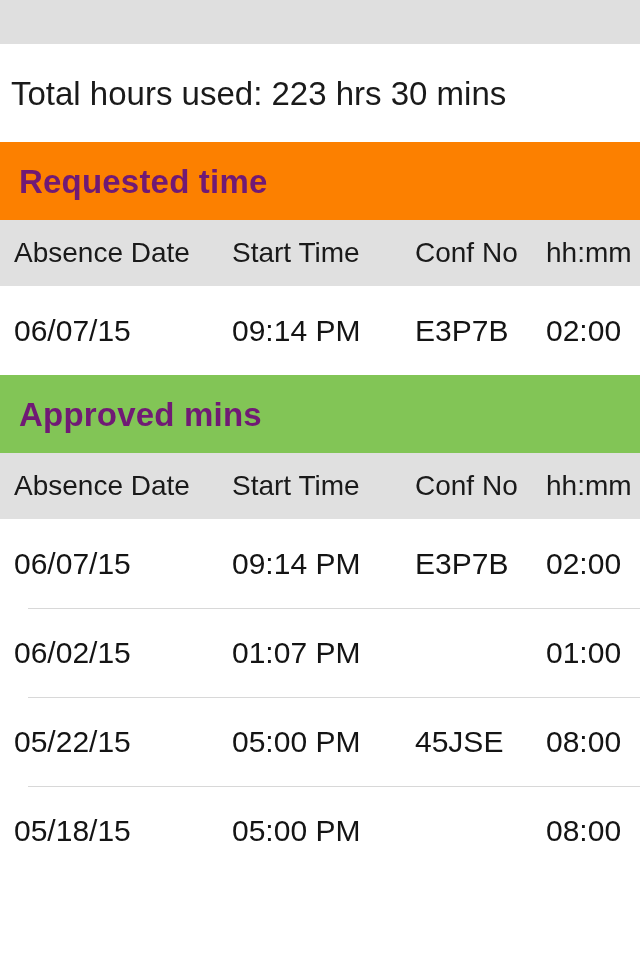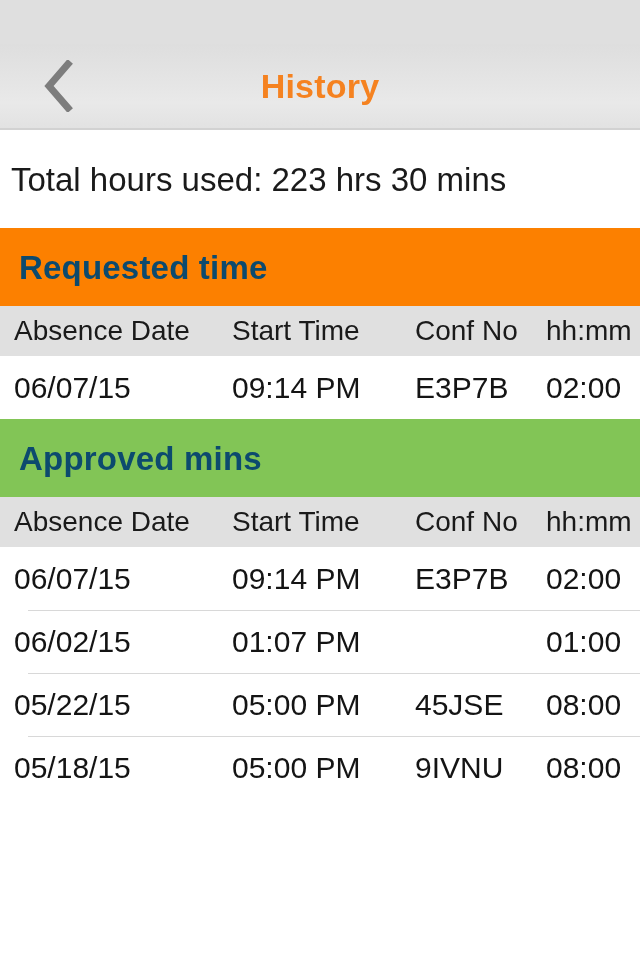--- a/index.html
+++ b/index.html
@@ -84,36 +84,36 @@
   .section-band {
     height: 78px;
     width: 100%;
     display: flex;
     align-items: center;
     padding-left: 19px;
   }
   .section-band.orange { background: #fc8000; }
   .section-band.green  { background: #82c556; }
   .section-title {
-    color: #0c4a6e;
+    color: #701a75;
     font-size: 33px;
     font-weight: bold;
     line-height: 1;
     letter-spacing: 0.2px;
   }
 
   
   .col-head {
-    height: 50px;
+    height: 66px;
     width: 100%;
     background: #e0e0e0;
     position: relative;
   }
   .row {
-    height: 63px;
+    height: 89px;
     width: 100%;
     background: #ffffff;
     position: relative;
   }
   .row.divided::before {
     content: "";
     position: absolute;
     left: 28px;
     right: 0;
     top: 0;
@@ -137,30 +137,20 @@
   .c2 { left: 415px; }
   .c3 { left: 546px; }
 </style>
 </head>
 <body>
 
 <div id="app">
 
   <div class="status-bar"></div>
 
-  <div class="nav-header">
-    <div class="back-button">
-      <span>
-        <svg width="30" height="52" viewBox="0 0 30 52" aria-hidden="true">
-          <polyline points="25,4 6,26 25,48" fill="none" stroke="#7d7d7d" stroke-width="7" stroke-linecap="square" stroke-linejoin="miter"></polyline>
-        </svg>
-      </span>
-    </div>
-    <div class="nav-title">History</div>
-  </div>
 
   <div class="total-bar">
     <span class="total-text">Total hours used: 223 hrs 30 mins</span>
   </div>
 
   <div id="sections-container">
       <div class="section-band orange" style="background: rgb(252, 128, 0);">
         <span class="section-title">Requested time</span>
       </div>
       <div class="col-head">
@@ -197,18 +187,17 @@
       </div>
       <div class="row divided">
         <span class="cell c0">05/22/15</span>
         <span class="cell c1">05:00 PM</span>
         <span class="cell c2">45JSE</span>
         <span class="cell c3">08:00</span>
       </div>
       <div class="row divided">
         <span class="cell c0">05/18/15</span>
         <span class="cell c1">05:00 PM</span>
-        <span class="cell c2">9IVNU</span>
         <span class="cell c3">08:00</span>
       </div>
     </div>
 
 </div>
 
 </body></html>

